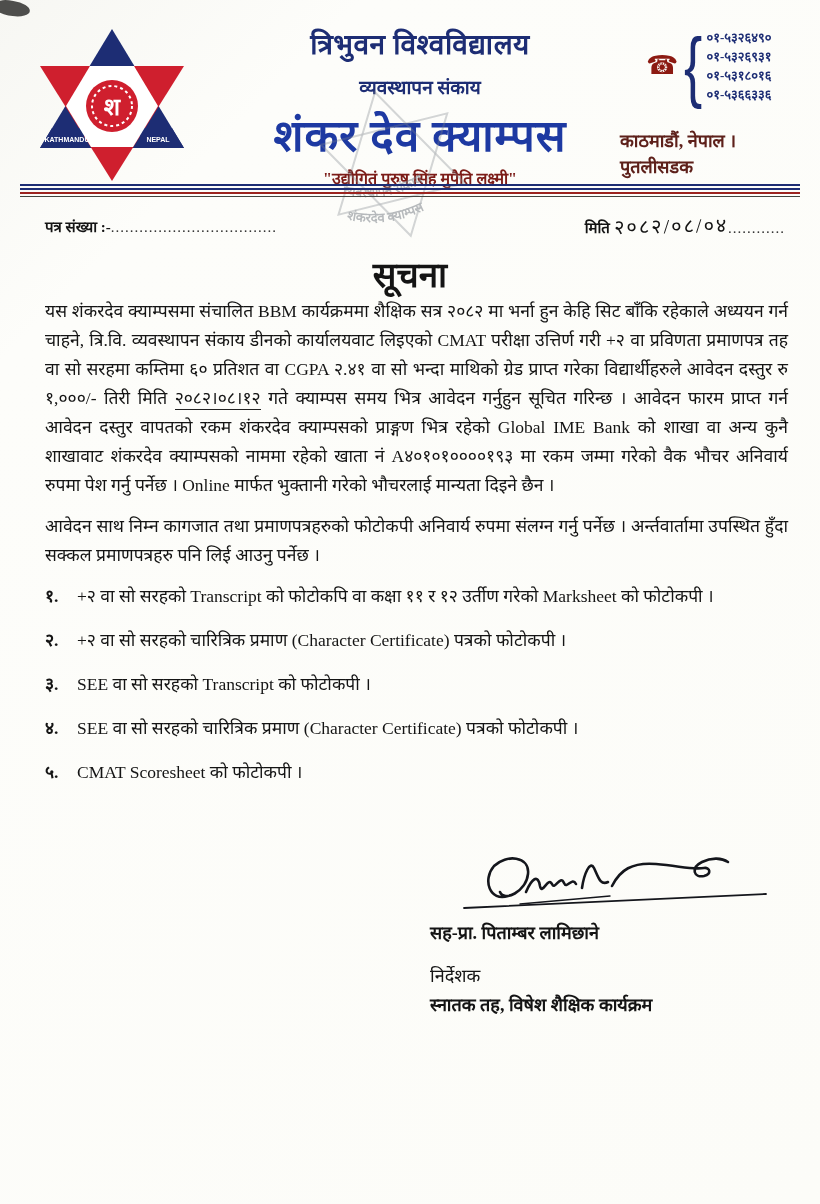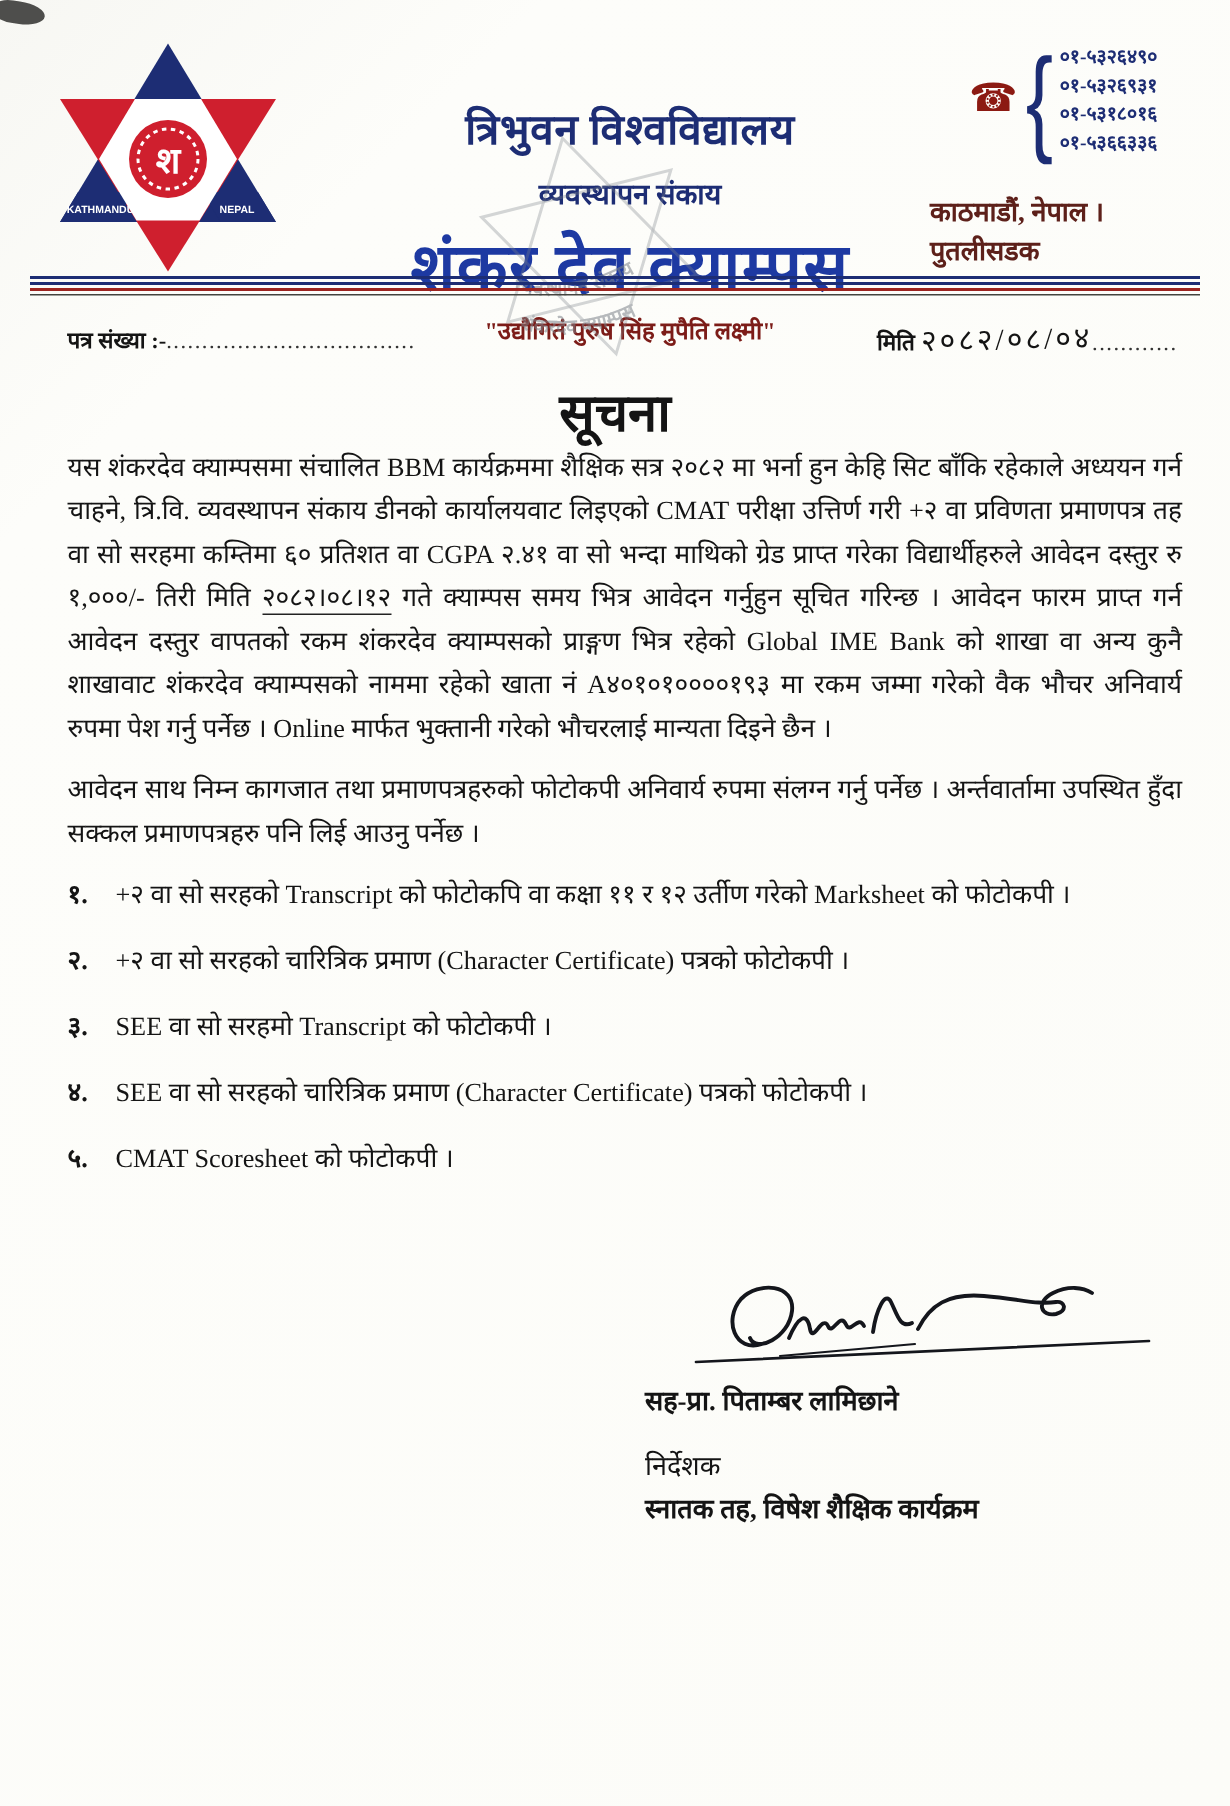--- a/index.html
+++ b/index.html
@@ -9,21 +9,21 @@
     background:linear-gradient(135deg,#f7f7f3 0%, #fdfdfa 18%, #fcfcf8 100%);
     overflow:hidden;
     font-family:"Liberation Serif","DejaVu Serif",serif;
     color:#141414;
   }
   .smudge { position:absolute; left:-4px; top:1px; width:34px; height:15px;
     background:#30302e; border-radius:40% 60% 55% 45%; transform:rotate(8deg); opacity:.85; }
 
   
   .logo { position:absolute; left:36px; top:26px; width:152px; height:158px; }
-  .hdr-center { position:absolute; left:205px; top:24px; width:430px; text-align:center;margin-top:42px; }
+  .hdr-center { position:absolute; left:205px; top:24px; width:430px; text-align:center; }
   .uni { font-size:28px; font-weight:bold; color:#1d2d74; letter-spacing:.5px; }
   .fac { font-size:19px; font-weight:bold; color:#1d2d74; margin-top:12px; }
   .campus { font-size:44px; font-weight:bold; color:#1d39a2; margin-top:4px; letter-spacing:1px; }
   .motto { font-size:16px; font-weight:bold; color:#7c1c18; margin-top:3px; }
   .phones { position:absolute; left:646px; top:26px; width:170px; display:flex; align-items:center; }
   .tel-icon { font-size:26px; color:#8c1a12; margin-right:2px; line-height:1; }
   .brace { font-size:78px; font-weight:200; color:#1d2d74; line-height:80px;
     font-family:"Liberation Sans",sans-serif; transform:scaleX(.7); }
   .phone-list { font-size:13px; font-weight:bold; color:#1d2d74; line-height:19px; white-space:nowrap; }
   .addr { position:absolute; left:620px; top:128px; width:190px; font-size:18px;
@@ -152,21 +152,21 @@
     <div class="li">
       <span class="num">१.</span>
       <span>+२ वा सो सरहको Transcript को फोटोकपि वा कक्षा ११ र १२ उर्तीण गरेको Marksheet को फोटोकपी ।</span>
     </div>
     <div class="li">
       <span class="num">२.</span>
       <span>+२ वा सो सरहको चारित्रिक प्रमाण (Character Certificate) पत्रको फोटोकपी ।</span>
     </div>
     <div class="li">
       <span class="num">३.</span>
-      <span>SEE वा सो सरहमो Transcript को फोटोकपी ।</span>
+      <span>SEE वा सो सरहको Transcript को फोटोकपी ।</span>
     </div>
     <div class="li">
       <span class="num">४.</span>
       <span>SEE वा सो सरहको चारित्रिक प्रमाण (Character Certificate) पत्रको फोटोकपी ।</span>
     </div>
     <div class="li">
       <span class="num">५.</span>
       <span>CMAT Scoresheet को फोटोकपी ।</span>
     </div>
   </div>

